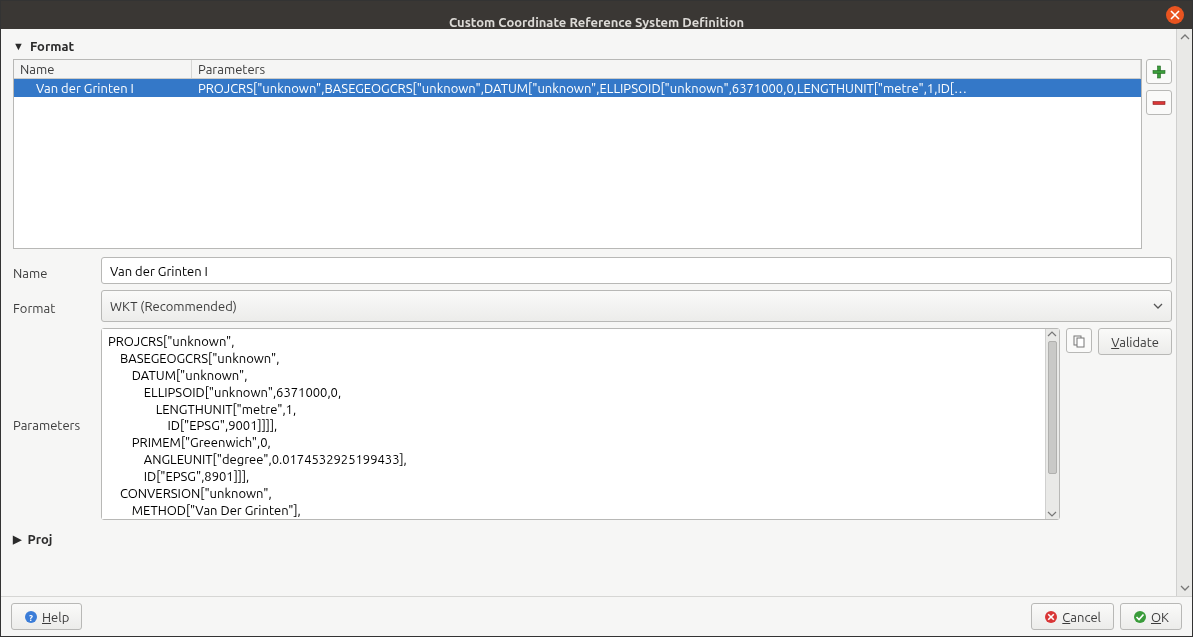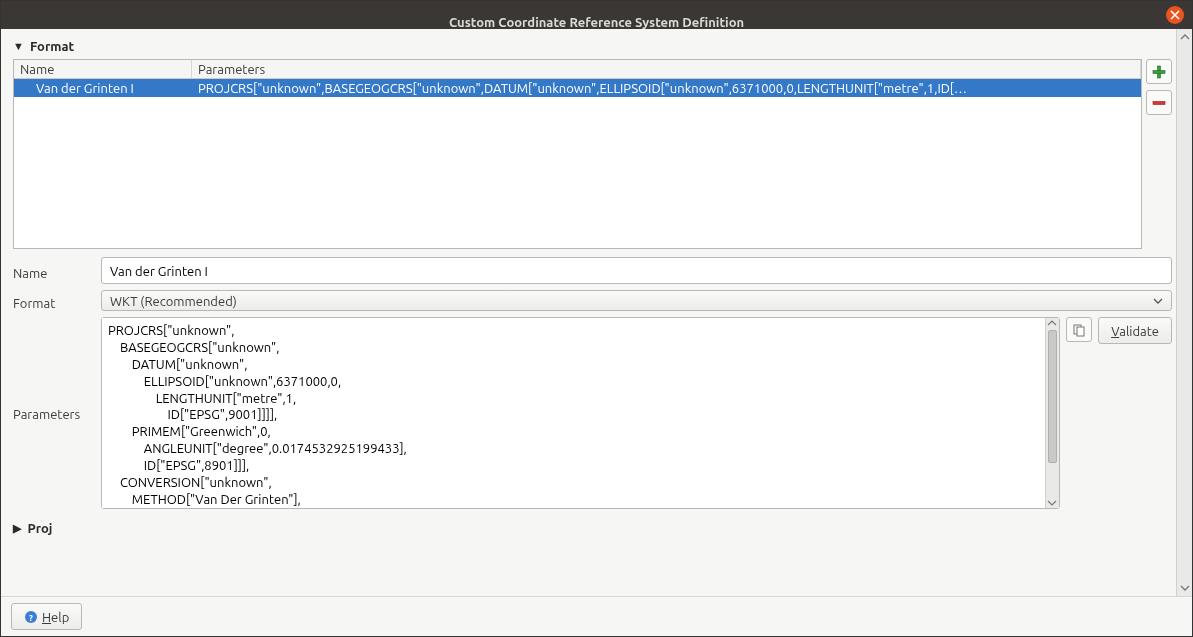--- a/index.html
+++ b/index.html
@@ -154,21 +154,21 @@
   height: 27px;
   border: 1px solid #b8b8b6;
   border-radius: 3px;
   background: #fff;
   padding: 0 8px;
   font-family: inherit;
   font-size: 13px;
 }
 .select {
   flex: 1;
-  height: 21px;
+  height: 32px;
   border: 1px solid #b8b8b6;
   border-radius: 3px;
   background: linear-gradient(#fafaf9,#ececea);
   padding: 8px 8px;
   display: flex;
   align-items: center;
   justify-content: space-between;
   cursor: pointer;
 }
 .params-area {
@@ -376,14 +376,30 @@
   </div>
 
   <div class="footer">
     <div class="std-btn">
       <svg width="14" height="14" viewBox="0 0 14 14">
         <circle cx="7" cy="7" r="6" fill="#3b7dd8"></circle>
         <text x="7" y="10.5" text-anchor="middle" font-size="9" fill="#fff" font-weight="bold">?</text>
       </svg>
       <span><span class="ul">H</span>elp</span>
     </div>
+    <div class="footer-right">
+      <div class="std-btn">
+        <svg width="14" height="14" viewBox="0 0 14 14">
+          <circle cx="7" cy="7" r="6" fill="#d93636"></circle>
+          <path d="M4.2 4.2 L9.8 9.8 M9.8 4.2 L4.2 9.8" stroke="#fff" stroke-width="1.6"></path>
+        </svg>
+        <span><span class="ul">C</span>ancel</span>
+      </div>
+      <div class="std-btn">
+        <svg width="14" height="14" viewBox="0 0 14 14">
+          <circle cx="7" cy="7" r="6" fill="#3a9c3a"></circle>
+          <path d="M3.5 7 L6 9.5 L10.5 4.5" stroke="#fff" stroke-width="1.7" fill="none"></path>
+        </svg>
+        <span><span class="ul">O</span>K</span>
+      </div>
+    </div>
   </div>
 </div>
 
 </body></html>

